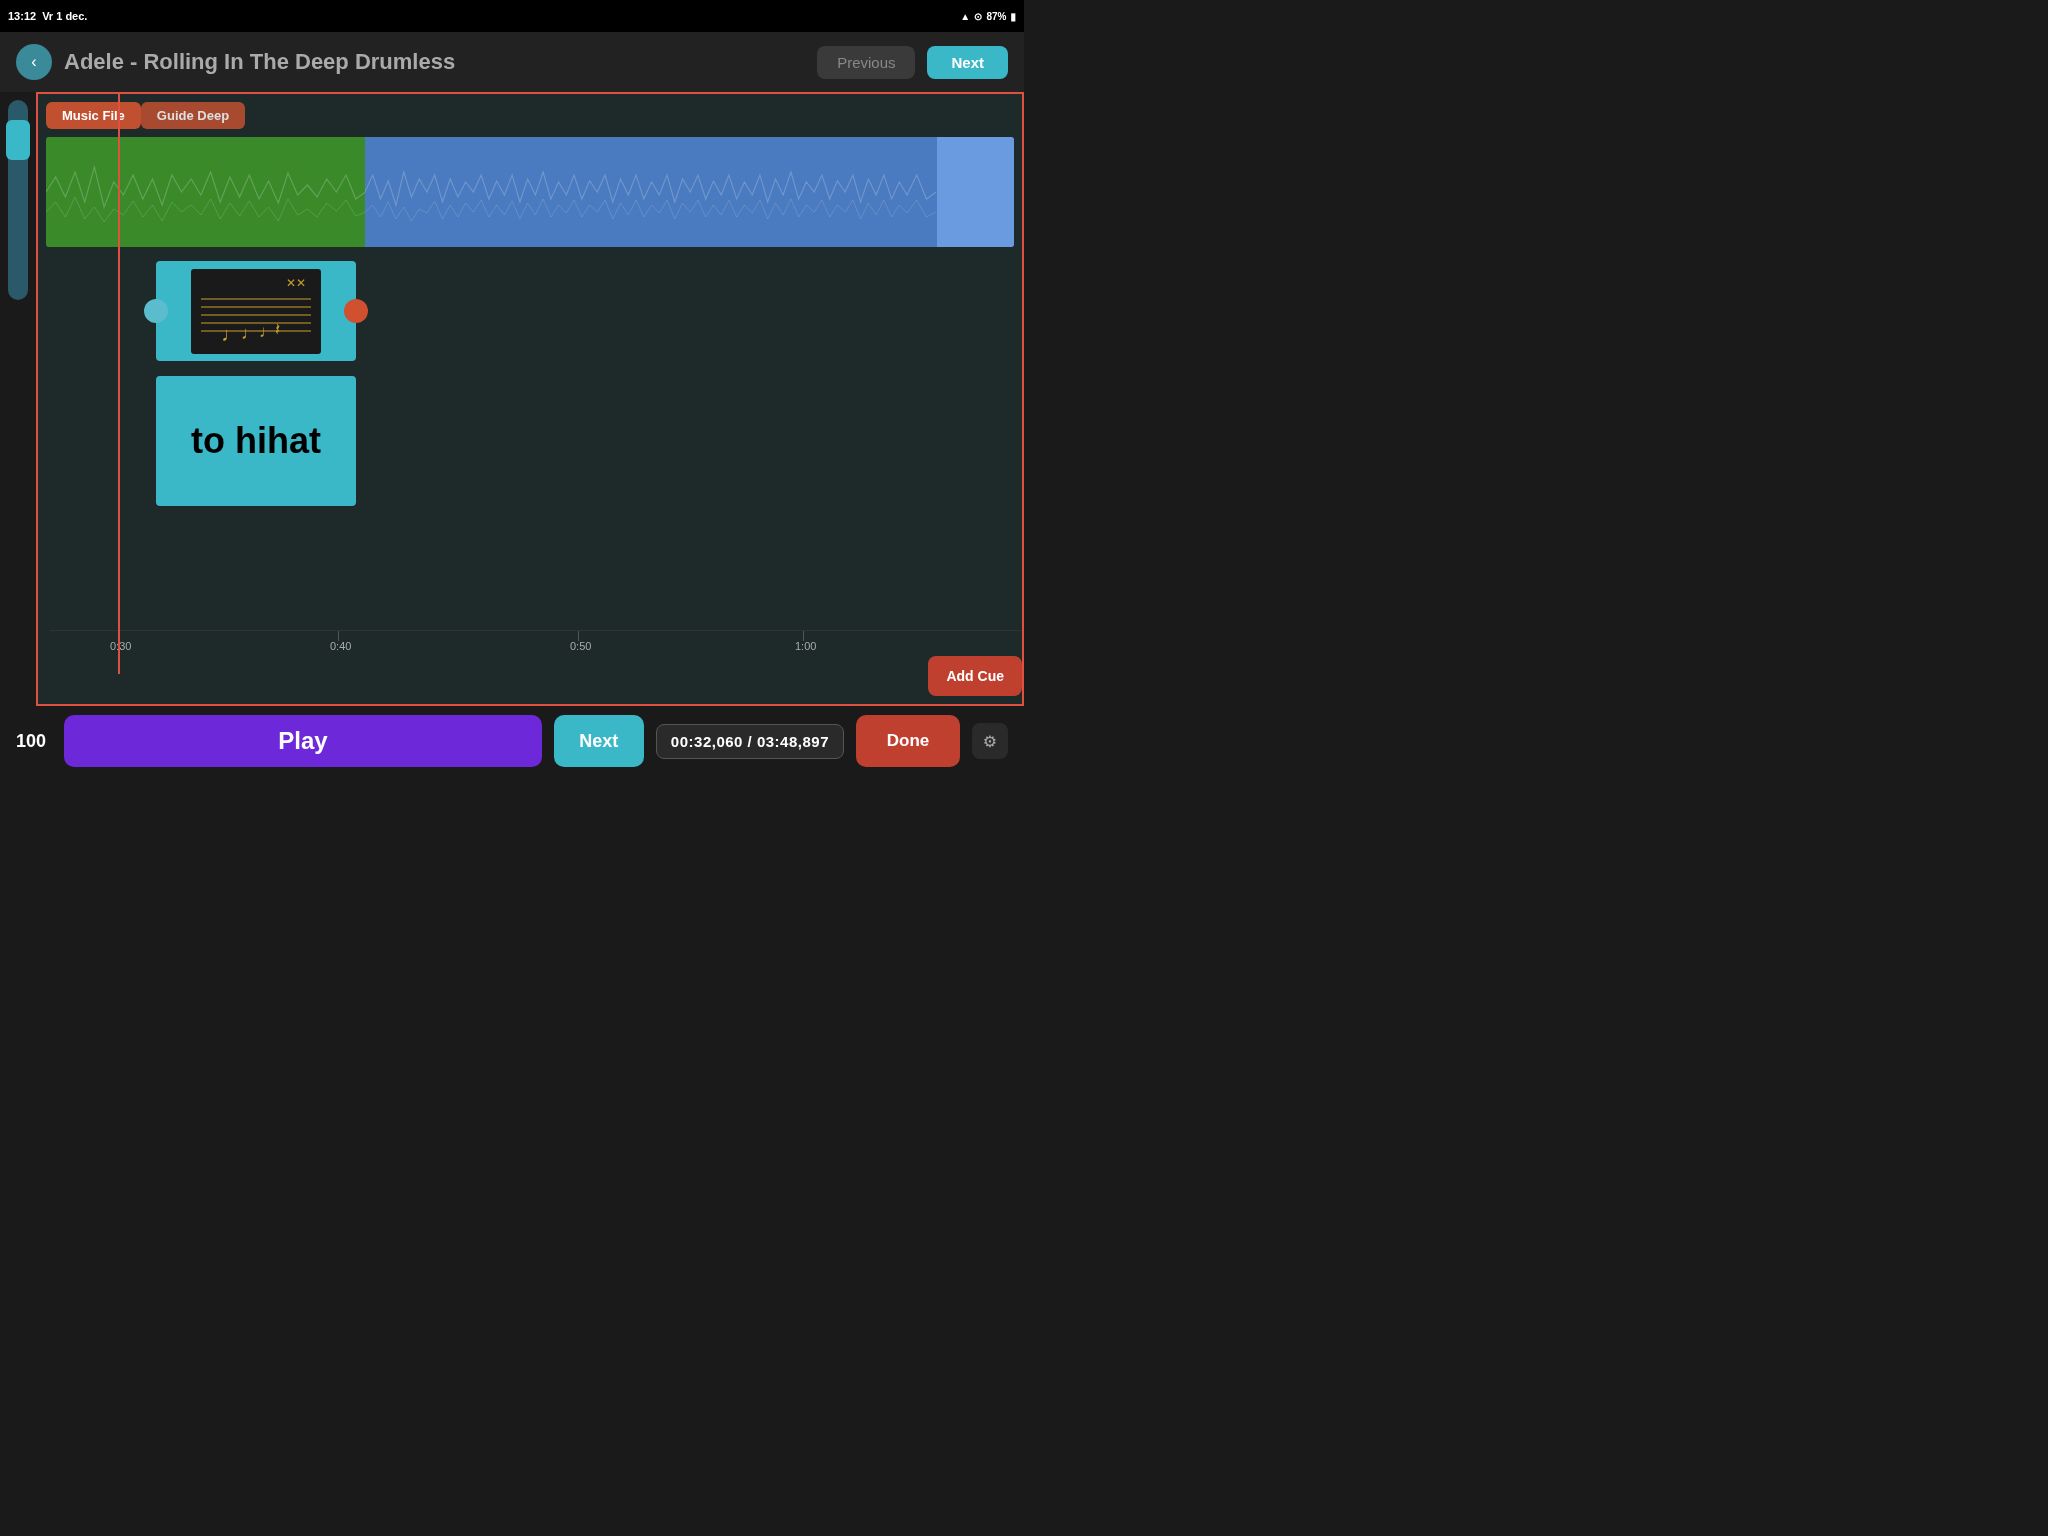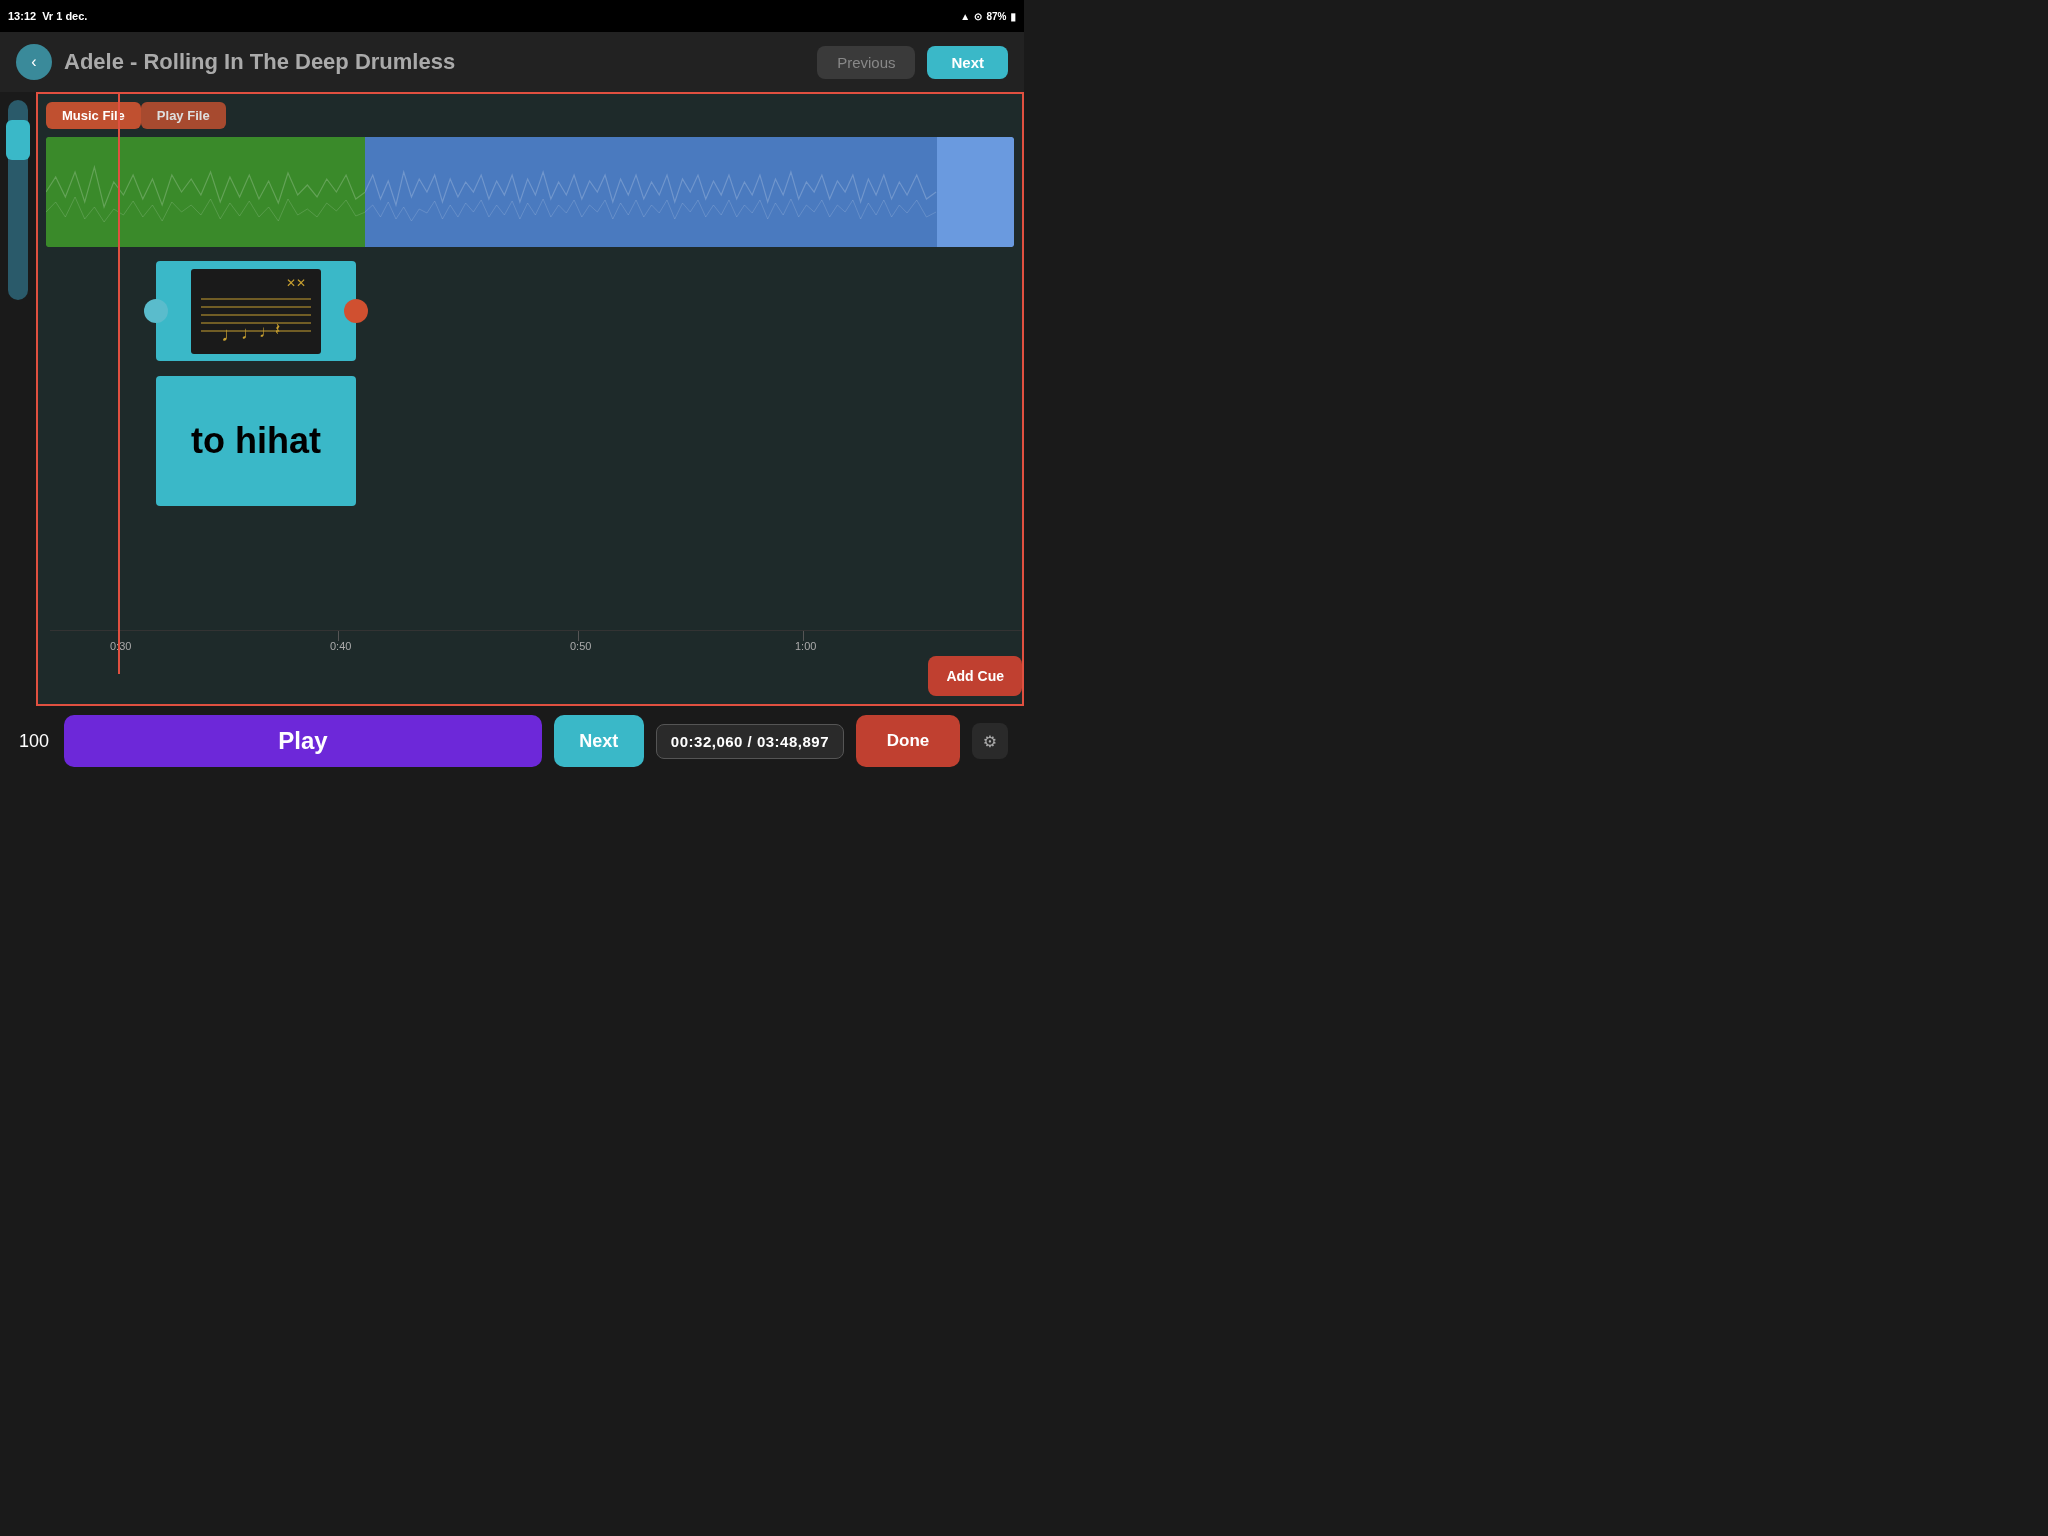--- a/index.html
+++ b/index.html
@@ -336,23 +336,22 @@
       background: #1a1a1a;
       display: flex;
       align-items: center;
       padding: 0 16px;
       gap: 12px;
     }
 
     #bpm-display {
       color: #fff;
       font-size: 18px;
-      font-weight: 400;
+      font-weight: 700;
       width: 36px;
-      text-align: center;
     }
 
     #play-button {
       flex: 1;
       height: 52px;
       background: #6d28d9;
       color: #fff;
       border: none;
       border-radius: 10px;
       font-size: 24px;
@@ -439,21 +438,21 @@
   <div id="left-panel">
     <div id="volume-slider-track">
       <div id="volume-slider-thumb"></div>
     </div>
   </div>
 
   <div id="timeline-area">
 
     <div id="tab-buttons">
       <button class="tab-btn active">Music File</button>
-      <button class="tab-btn inactive">Play File</button>
+      <button class="tab-btn inactive">Guide Deep</button>
     </div>
 
     <div id="waveform-container">
       <div id="waveform-green">
         <svg class="waveform-svg" viewBox="0 0 330 110" preserveAspectRatio="none">
           <polyline points="0,55 10,40 20,60 30,35 40,65 50,30 60,70 70,45 80,58 90,38 100,62 110,42 120,68 130,38 140,55 150,42 160,58 170,35 180,65 190,40 200,60 210,38 220,62 230,44 240,66 250,36 260,58 270,48 280,60 290,42 300,55 310,38 320,62 330,55" fill="none" stroke="rgba(255,255,255,0.35)" stroke-width="1.2"></polyline>
           <polyline points="0,75 10,65 20,80 30,60 40,82 50,70 60,85 70,72 80,78 90,64 100,80 110,68 120,84 130,65 140,75 150,68 160,78 170,62 180,82 190,66 200,79 210,64 220,80 230,70 240,84 250,62 260,78 270,72 280,80 290,66 300,74 310,63 320,79 330,75" fill="none" stroke="rgba(255,255,255,0.25)" stroke-width="1"></polyline>
         </svg>
       </div>
       <div id="waveform-blue">

